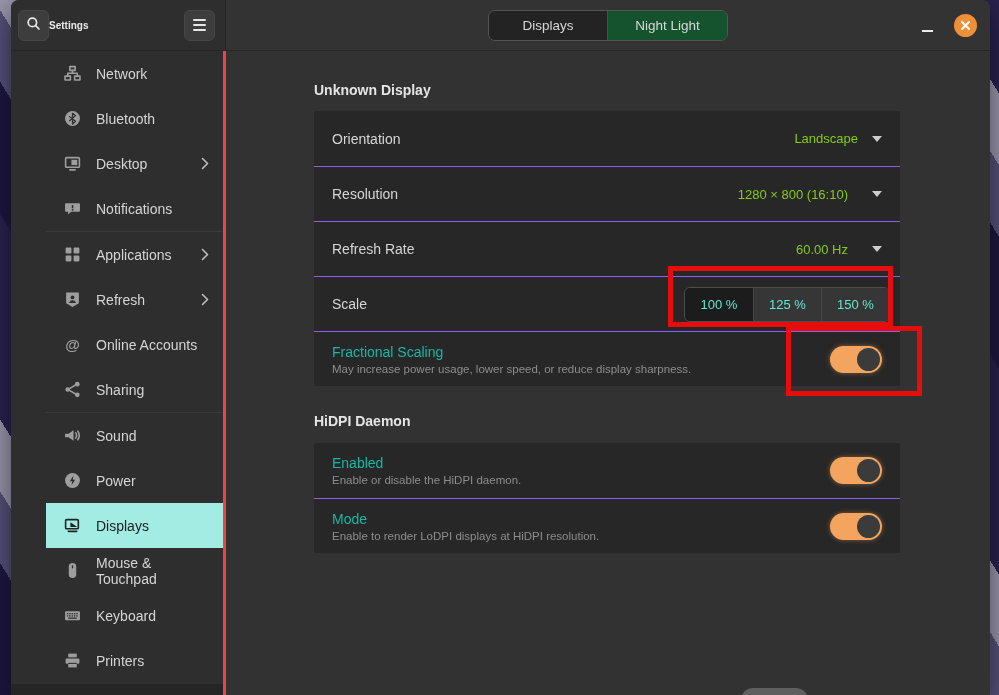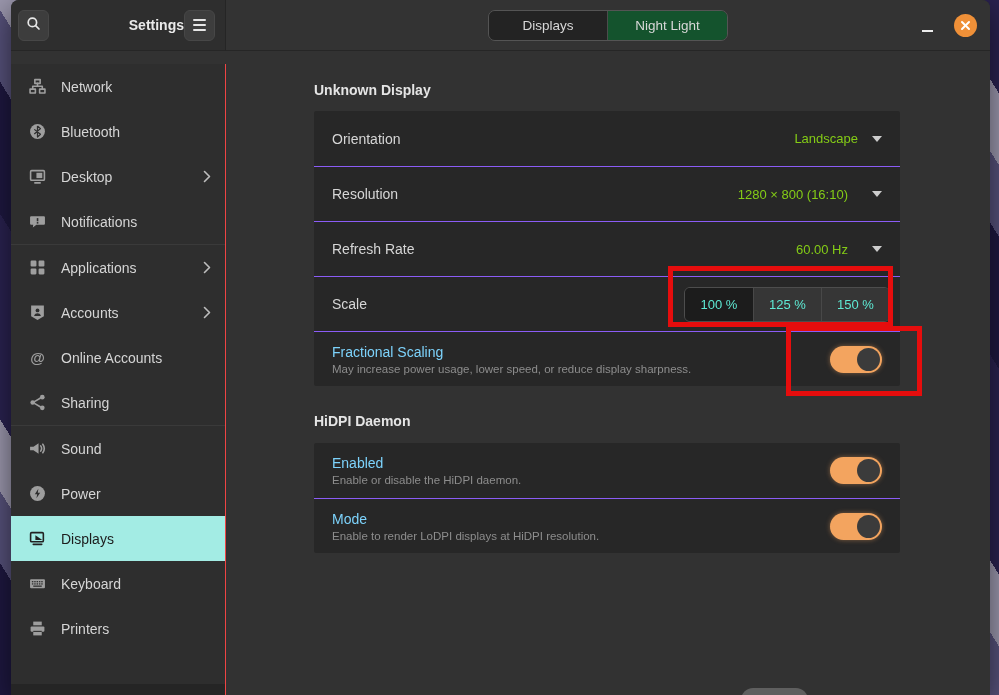--- a/index.html
+++ b/index.html
@@ -20,21 +20,21 @@
     border-radius:8px 8px 0 0; overflow:hidden; background:#323232;
     box-shadow:0 8px 30px rgba(0,0,0,.55);
   }
 
   
   .headerbar { position:absolute; left:0; top:0; right:0; height:51px; display:flex; }
   .hb-left {
     width:215px; flex:0 0 215px; background:#2e2e2e; border-right:1px solid #252525;
     border-bottom:1px solid #262626; display:flex; align-items:center; padding:0 10px 0 7px;
   }
-  .hb-title { flex:1; text-align:right; color:#eaeaea; font-weight:bold; font-size:14px; }
+  .hb-title { flex:1; text-align:left; color:#eaeaea; font-weight:bold; font-size:10px; }
   .hb-btn {
     width:31px; height:31px; border-radius:6px; background:#3d3d3d; border:1px solid #474747;
     display:flex; align-items:center; justify-content:center; cursor:pointer;
   }
   .hamburger { display:flex; flex-direction:column; gap:3px; }
   .hamburger span { width:13px; height:2px; background:#e6e6e6; border-radius:1px; }
   .hb-right {
     flex:1; background:#333333; border-bottom:1px solid #262626; position:relative;
     display:flex; align-items:center; justify-content:center;
   }
@@ -49,22 +49,23 @@
   .win-controls { position:absolute; right:13px; top:0; height:51px; display:flex; align-items:center; gap:21px; }
   .min-btn { width:11px; height:13px; position:relative; cursor:pointer; }
   .min-btn::after { content:""; position:absolute; left:0; bottom:0; width:11px; height:2px; background:#ececec; }
   .close-btn {
     width:23px; height:23px; border-radius:50%; background:#ef9038;
     display:flex; align-items:center; justify-content:center; cursor:pointer;
   }
 
   
   .sidebar {
-    position:absolute; left:0; top:64px; bottom:0; width:215px; background:#2e2e2e;
-    border-right:1px solid #ef4444;
+    position:absolute; left:0; top:51px; bottom:0; width:215px; background:#2e2e2e;
+    border-right:3px solid #ef4444;
+    padding-left:35px;
   }
   .sb-item {
     height:45px; display:flex; align-items:center; padding:0 14px 0 18px; gap:15px;
     color:#d5d5d5; font-size:14px; cursor:pointer;
   }
   .sb-item .ico { width:17px; height:17px; flex:0 0 17px; display:flex; align-items:center; justify-content:center; color:#9e9e9e; font-size:15px; font-weight:bold; }
   .sb-item .lbl { flex:1; }
   .sb-item.selected { background:#a3ece4; color:#1c1c1c; }
   .sb-item.selected .ico { color:#222; }
   .sb-item.selected svg * { stroke:#222 !important; }
@@ -81,21 +82,21 @@
   .sec-heading { margin-top:31px; color:#e5e5e5; font-size:14px; font-weight:bold; }
   .sec-heading.second { margin-top:27px; }
   .card { margin-top:13px; background:#272727; border-radius:2px; }
   .card.second { margin-top:14px; }
   .row {
     height:55px; display:flex; align-items:center; padding:0 18px; gap:10px;
   }
   .row + .row { border-top:1px solid #8b5cf6;gap:20px; }
   .row-label { flex:1; color:#d6d6d6; font-size:14px; }
   .row-label-2l { flex:1; display:flex; flex-direction:column; gap:3px; }
-  .row-title { color:#7dd3fc; font-size:14px; }
+  .row-title { color:#14b8a6; font-size:14px; }
   .row-sub { color:#8d8d8d; font-size:11.5px; }
   .row-value { color:#84cc16; font-size:13px; }
   .dd-arrow {
     width:0; height:0; margin-left:4px;
     border-left:5px solid transparent; border-right:5px solid transparent; border-top:6px solid #cdcdcd;
   }
   .row.dropdown { cursor:pointer; }
 
   
   .row.seg-row { padding-right:10px; }
@@ -239,21 +240,21 @@
     </div>
 
     <div class="sb-item">
       <span class="ico">
         <svg width="17" height="17" viewBox="0 0 16 16">
             <path class="f" d="M2 1.5h12v10l-6 3.5-6-3.5z"></path>
             <circle cx="8" cy="6" r="1.8" fill="#2e2e2e"></circle>
             <path d="M4.8 11.2c.4-2 2-2.6 3.2-2.6s2.8.6 3.2 2.6z" fill="#2e2e2e"></path>
           </svg>
       </span>
-      <span class="lbl">Accounts</span>
+      <span class="lbl">Refresh</span>
       <span class="chev">
         <svg width="8" height="13" viewBox="0 0 8 13">
             <path d="M1.5 1.5L6.5 6.5L1.5 11.5" fill="none" stroke="#bdbdbd" stroke-width="1.6" stroke-linecap="round" stroke-linejoin="round"></path>
           </svg>
       </span>
     </div>
 
     <div class="sb-item">
       <span class="ico">@</span>
       <span class="lbl">Online Accounts</span>
@@ -297,20 +298,29 @@
       <span class="ico">
         <svg width="17" height="17" viewBox="0 0 16 16">
             <rect class="s" x="1.5" y="2.5" width="12" height="8.5" rx="1"></rect>
             <path class="f" d="M6 5l6.5 4.5H6z"></path>
             <path class="s" d="M4 13.5h8"></path>
           </svg>
       </span>
       <span class="lbl">Displays</span>
     </div>
 
+    <div class="sb-item">
+      <span class="ico">
+        <svg width="17" height="17" viewBox="0 0 16 16">
+            <rect class="f" x="4.5" y="1" width="7" height="14" rx="3.5"></rect>
+            <rect x="7.4" y="3" width="1.2" height="3" rx=".6" fill="#2e2e2e"></rect>
+          </svg>
+      </span>
+      <span class="lbl">Mouse &amp; Touchpad</span>
+    </div>
 
     <div class="sb-item">
       <span class="ico">
         <svg width="17" height="17" viewBox="0 0 16 16">
             <rect class="f" x="1" y="4" width="14" height="8.5" rx="1"></rect>
             <g fill="#2e2e2e">
               <rect x="2.7" y="5.7" width="1.4" height="1.2"></rect>
               <rect x="4.9" y="5.7" width="1.4" height="1.2"></rect>
               <rect x="7.1" y="5.7" width="1.4" height="1.2"></rect>
               <rect x="9.3" y="5.7" width="1.4" height="1.2"></rect>

